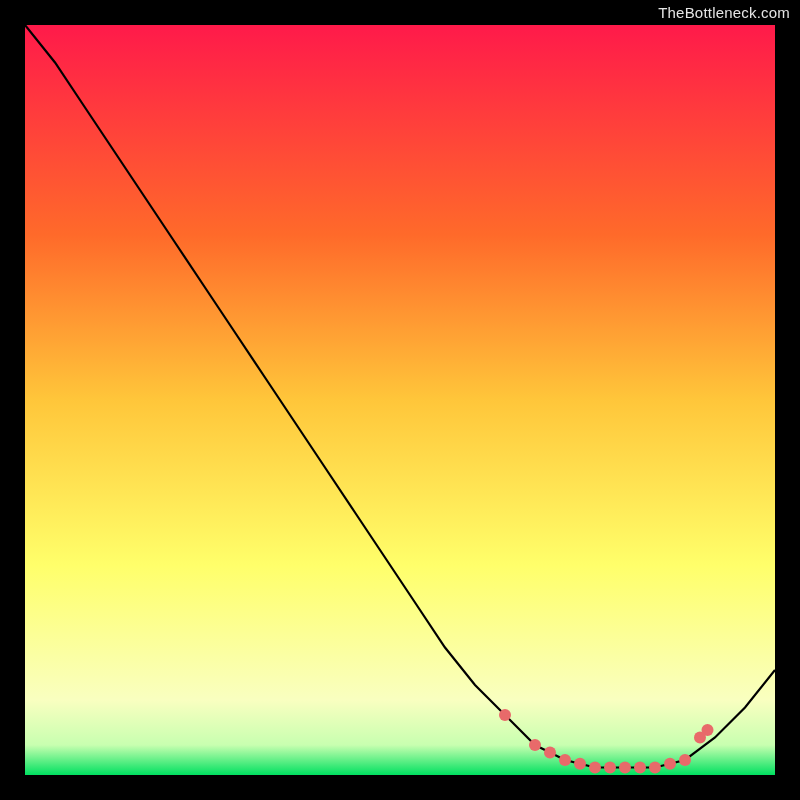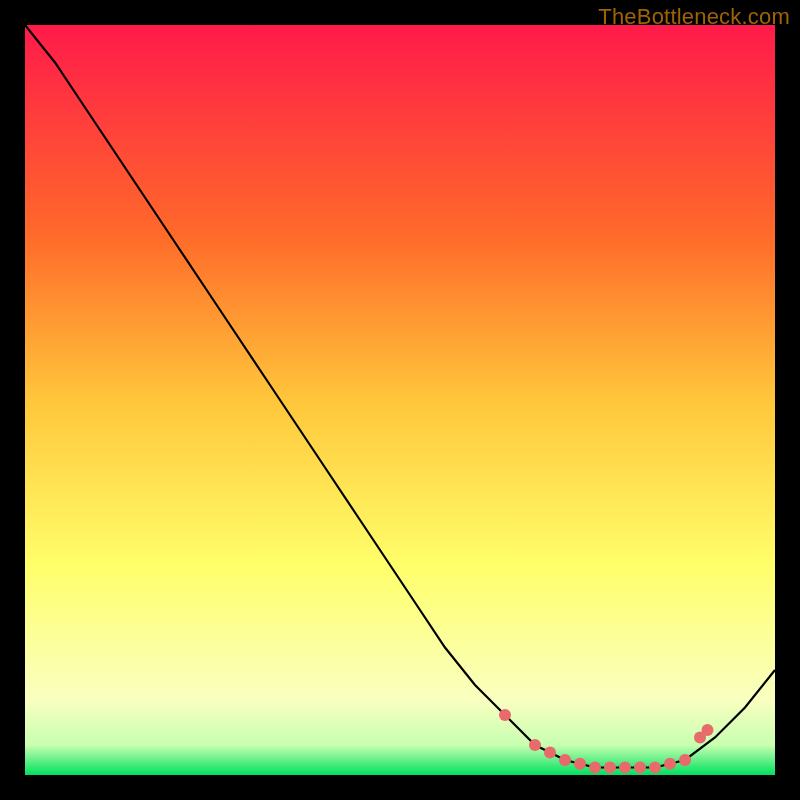--- a/index.html
+++ b/index.html
@@ -21,22 +21,22 @@
     position: absolute;
     left: 25px;
     top: 25px;
     width: 750px;
     height: 750px;
   }
   .watermark {
     position: absolute;
     top: 4px;
     right: 10px;
-    color: #a16207;
-    font-size: 22px;
+    color: #e5e5e5;
+    font-size: 15px;
     font-weight: 500;
     font-family: Arial, Helvetica, sans-serif;
     letter-spacing: 0.2px;
   }
   svg { display: block; }
 </style>
 </head>
 <body>
 
 <div class="frame">

